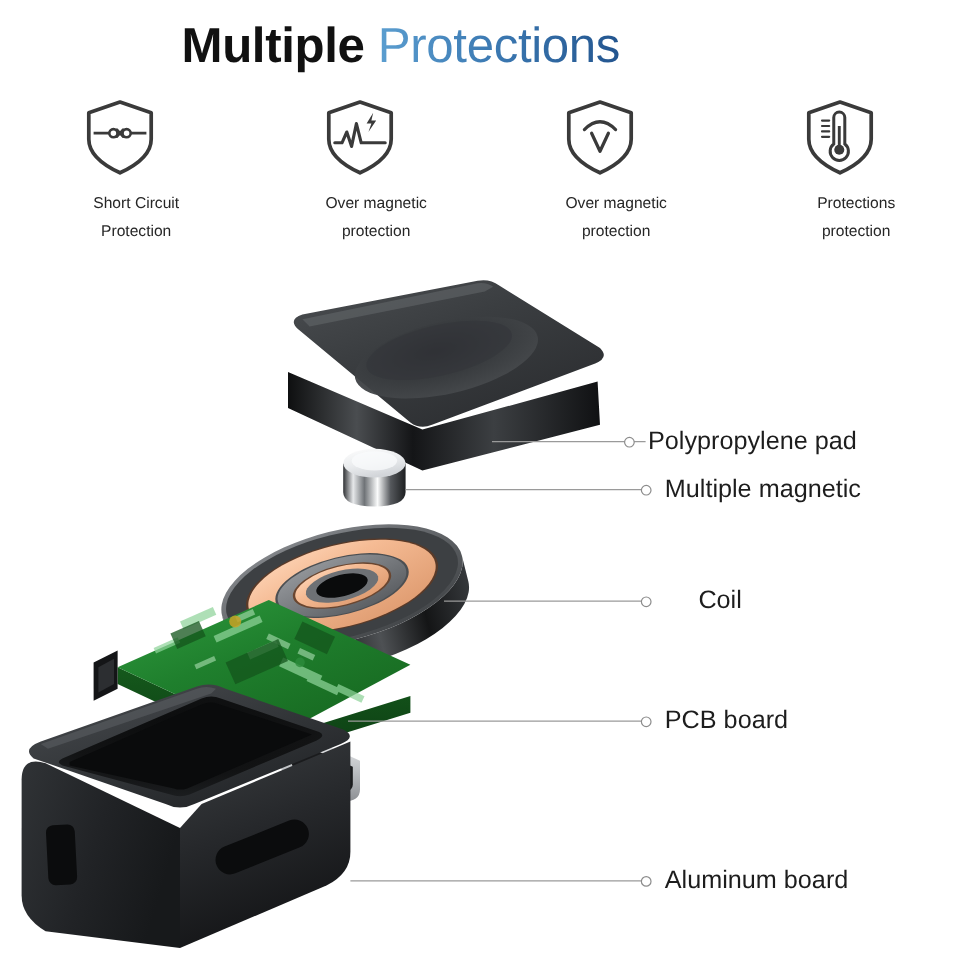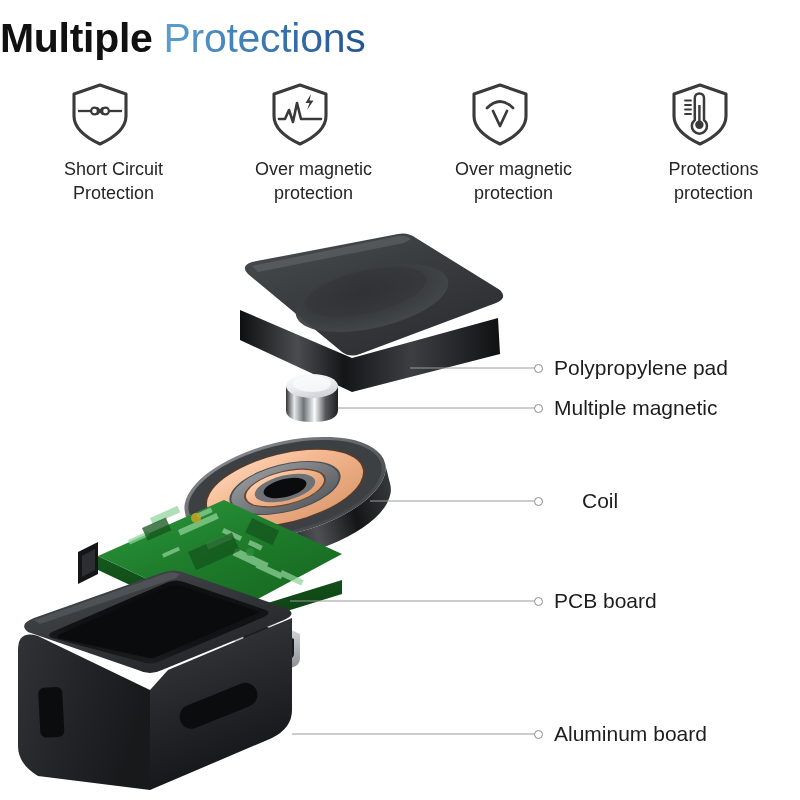--- a/index.html
+++ b/index.html
@@ -17,20 +17,21 @@
     background: #ffffff;
     overflow: hidden;
   }
 
   
   #title {
     position: absolute;
     top: 14px;
     left: 0;
     width: 668px;
+    text-align: center;
     font-size: 41px;
     line-height: 48px;
     white-space: nowrap;
     letter-spacing: -0.3px;
   }
   #title .t-bold {
     font-weight: bold;
     color: #111111;
   }
   #title .t-accent {
@@ -57,21 +58,21 @@
     align-items: center;
   }
   .prot-icon {
     width: 72px;
     height: 72px;
     display: block;
   }
   .prot-label {
     margin-top: 7px;
     text-align: center;
-    font-size: 18px;
+    font-size: 13px;
     line-height: 24px;
     color: #262626;
     max-width: 170px;
     margin-left: 27px;
   }
 
   
   #stage {
     position: absolute;
     left: 0;
@@ -370,21 +371,21 @@
 
       <g stroke="#9a9a9a" stroke-width="1" fill="none">
         <line x1="410" y1="150" x2="538" y2="150"></line>
         <line x1="338" y1="190" x2="538" y2="190"></line>
         <line x1="370" y1="283" x2="538" y2="283"></line>
         <line x1="290" y1="383" x2="538" y2="383"></line>
         <line x1="292" y1="516" x2="538" y2="516"></line>
       </g>
     </svg>
 
-    <div class="callout" style="left:534px; top:139px;">
+    <div class="callout" style="left:520px; top:139px;">
       <span class="lead-dot"></span>
       <span class="callout-text">Polypropylene pad</span>
     </div>
 
     <div class="callout" style="left:534px; top:179px;">
       <span class="lead-dot"></span>
       <span class="callout-text">Multiple magnetic</span>
     </div>
 
     <div class="callout" style="left:534px; top:272px;gap:28px;">

